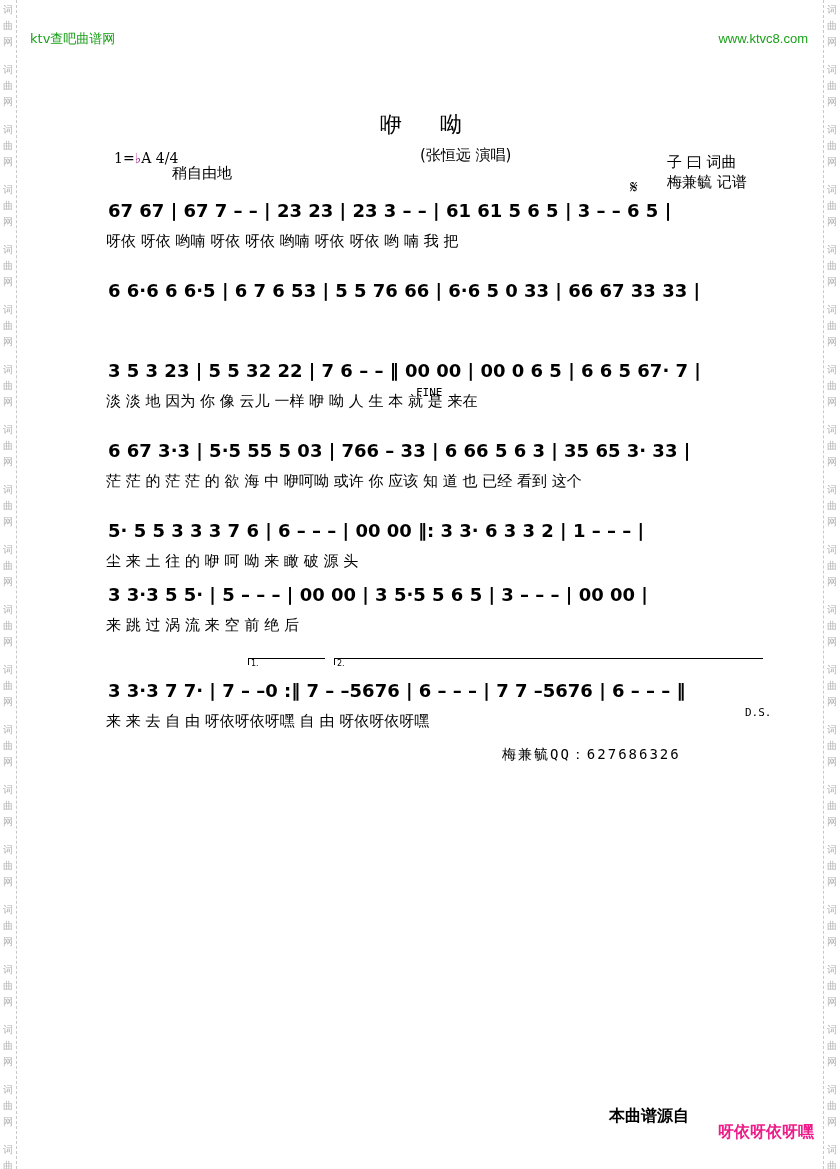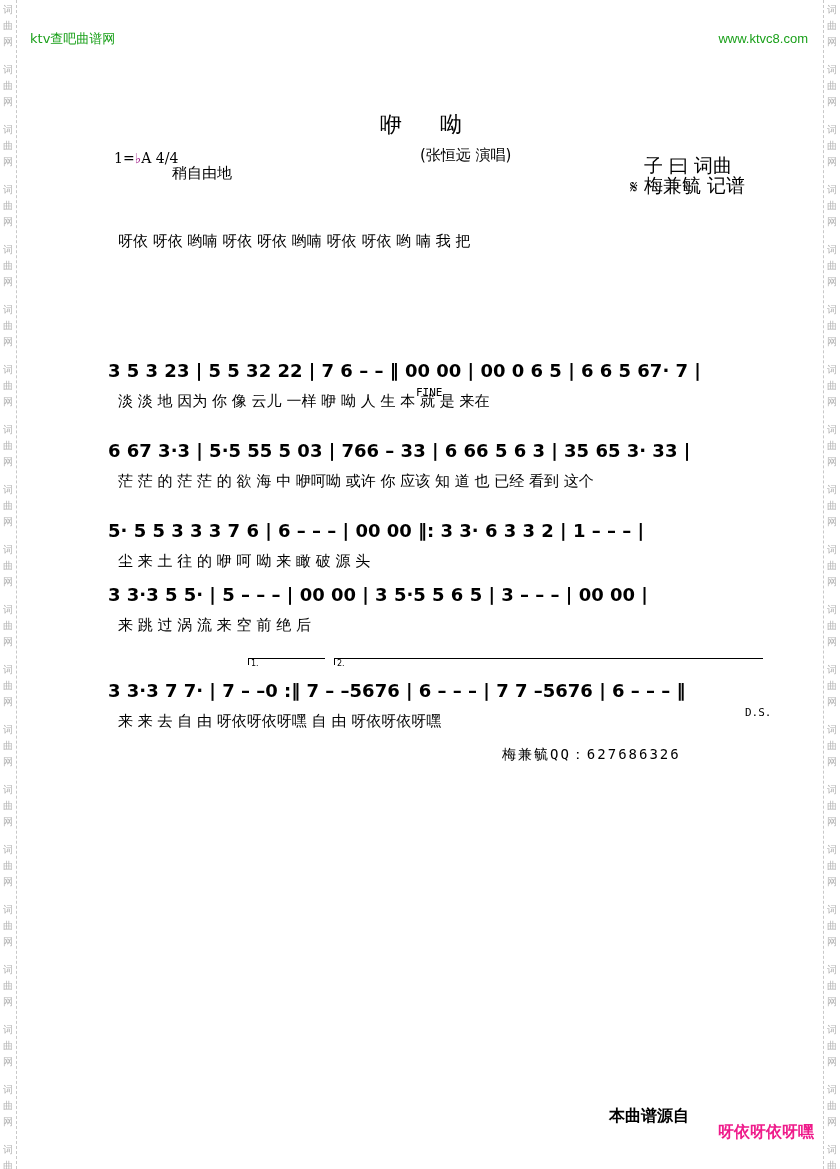--- a/index.html
+++ b/index.html
@@ -8,25 +8,25 @@
     .side.left { left:0; border-right-width:1px; }
     .side.right { right:0; border-left-width:1px; }
     .wm { position:absolute; left:2px; font-size:10px; color:#b5b5b5; line-height:12px; width:12px; text-align:center; }
     .site-left { position:absolute; left:30px; top:30px; font-size:13px; color:#1aa01a; }
     .site-right { position:absolute; right:32px; top:31px; font-size:13px; color:#1aa01a; font-family:"Liberation Sans", sans-serif; }
     .title { position:absolute; top:110px; left:0; width:840px; text-align:center; font-size:22px; letter-spacing:38px; padding-left:40px; box-sizing:border-box; }
     .singer { position:absolute; top:146px; left:372px; font-size:15px;margin-left:48px; }
     .key { position:absolute; left:114px; top:150px; font-size:14px; font-family:"DejaVu Serif", serif; }
     .key .flat { color:#a0208a; }
     .tempo { position:absolute; left:172px; top:164px; font-size:15px; }
-    .credit { position:absolute; left:644px; font-size:19px; }
+    .credit { position:absolute; left:667px; font-size:15px; }
     .segno { position:absolute; left:630px; top:176px; font-size:18px; }
     .row { position:absolute; left:108px; width:660px; height:60px; }
     .notes { position:absolute; top:0; left:0; height:30px; white-space:nowrap; font-size:18px; font-weight:bold; font-family:"DejaVu Sans", sans-serif; }
-    .lyrics { position:absolute; top:32px; left:-2px; white-space:nowrap; font-size:15px;margin-left:12px; }
+    .lyrics { position:absolute; top:32px; left:-2px; white-space:nowrap; font-size:15px; }
     .copy { position:absolute; left:502px; top:746px; font-size:14px; letter-spacing:2px; font-family:"DejaVu Sans Mono", monospace; }
     .footer-a { position:absolute; left:609px; top:1106px; font-size:16px; font-weight:bold; }
     .footer-b { position:absolute; left:718px; top:1122px; font-size:16px; font-weight:bold; color:#ef1a8a; }
     .small-mark { position:absolute; font-size:11px; font-family:"DejaVu Sans Mono", monospace; }
     .volta { position:absolute; border-top:1px solid #000; border-left:1px solid #000; height:6px; font-size:8px; padding-left:2px; }
   </style>
 </head>
 <body>
 
 <div class="side left"></div>
@@ -163,23 +163,25 @@
 <div class="key">
   <span>1=</span><span class="flat">♭</span><span>A</span>
   <span>4/4</span>
 </div>
 <div class="tempo">稍自由地</div>
 <div class="credit" style="top:153px">子  曰 词曲</div>
 <div class="credit" style="top:173px">梅兼毓 记谱</div>
 <div class="segno">𝄋</div>
 
 <div class="row" style="top:200px">
+  <div class="notes">67  67 | 67  7 – – | 23  23 | 23  3 – – | 61  61  5  6  5 | 3 – –  6  5 |</div>
   <div class="lyrics">呀依 呀依 哟喃         呀依 呀依 哟喃         呀依 呀依 哟 喃                    我 把</div>
 </div>
 <div class="row" style="top:280px">
+  <div class="notes">6  6·6  6  6·5 | 6  7  6  53 | 5  5  76  66 | 6·6  5  0  33 | 66  67  33  33 |</div>
 </div>
 <div class="row" style="top:360px">
   <div class="notes">3  5  3  23 | 5  5  32  22 | 7  6 – – ‖ 00  00 | 00  0  6  5 | 6  6  5  67·  7 |</div>
   <div class="lyrics">淡 淡 地 因为 你 像 云儿 一样 咿 呦                                人 生 本 就 是 来在</div>
   <div class="small-mark" style="left:308px;top:26px">FINE</div>
 </div>
 <div class="row" style="top:440px">
   <div class="notes">6  67  3·3 | 5·5  55  5  03 | 766 –  33 | 6  66  5  6  3 | 35  65  3·  33 |</div>
   <div class="lyrics">茫 茫     的 茫 茫 的  欲 海   中 咿呵呦   或许 你 应该 知 道 也 已经 看到      这个</div>
 </div>

